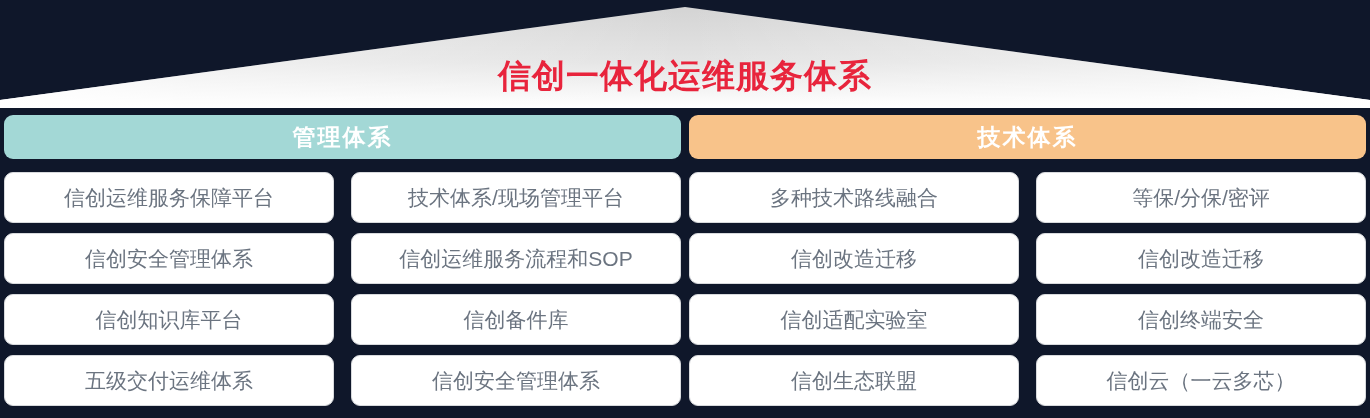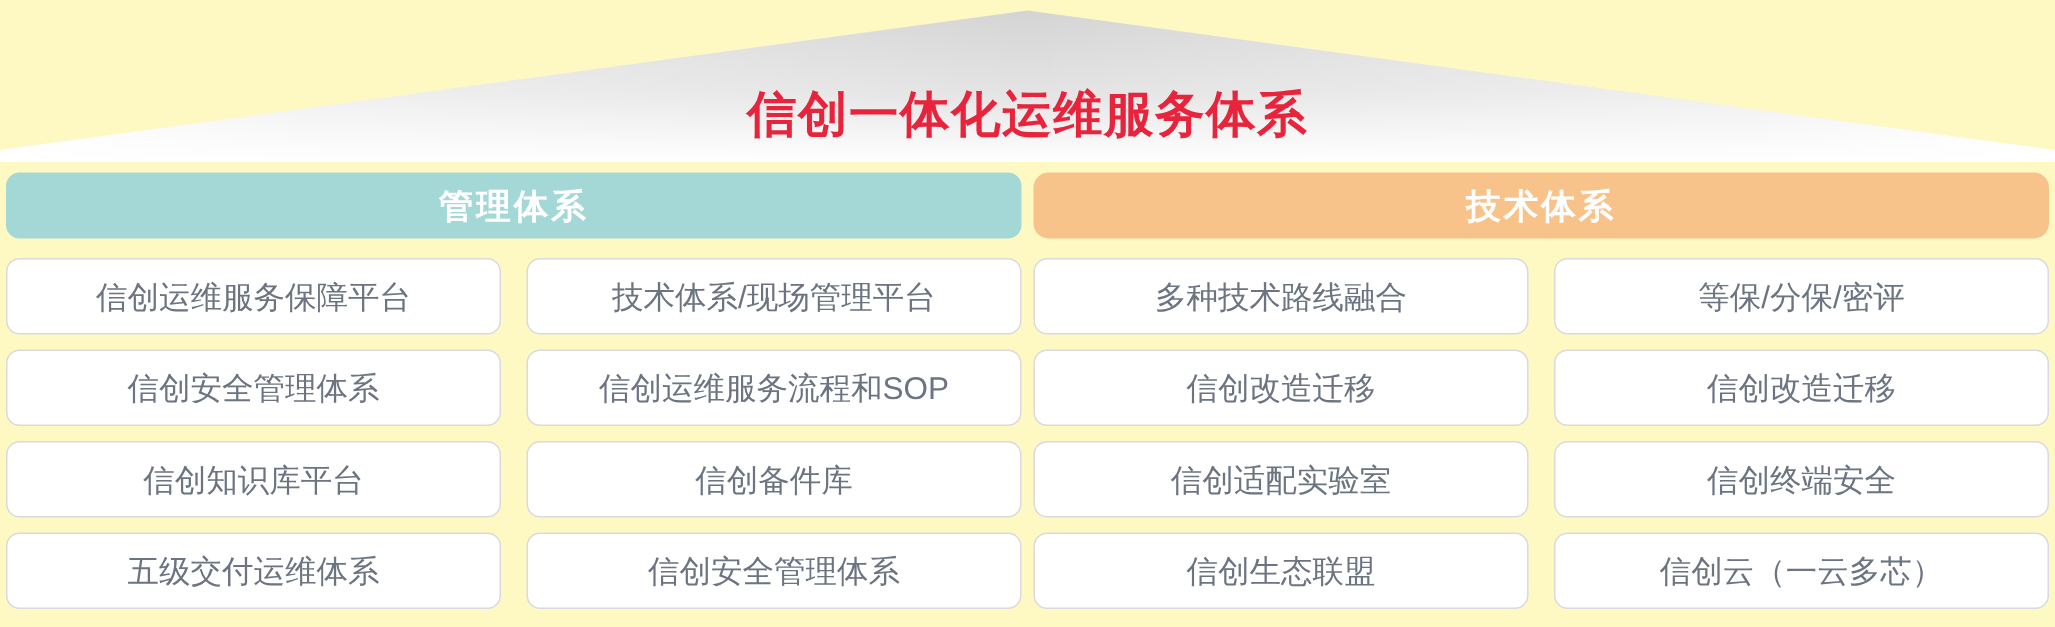--- a/index.html
+++ b/index.html
@@ -2,21 +2,21 @@
 <html><head>
 <meta charset="utf-8">
 <style>
   * { margin:0; padding:0; box-sizing:border-box; }
   html, body {
     width:1370px; height:418px;
     background:#ffffff;
     font-family:"Liberation Sans","DejaVu Sans",sans-serif;
     overflow:hidden;
   }
-  #root { position:relative; width:1370px; height:418px; background:#fef9c3; }
+  #root { position:relative; width:1370px; height:418px; background:#0f172a; }
 
   
   .roof-wrap {
     position:absolute; left:0; top:0; width:1370px; height:108px;
     pointer-events:none;
   }
   .roof-wrap svg { display:block; width:1370px; height:108px; }
 
   
   .main-title {
@@ -34,21 +34,21 @@
     display:flex; flex-direction:row;
   }
   .panel { width:685px; padding:0 4px; }
 
   .panel-header {
     height:44px; border-radius:9px;
     display:flex; align-items:center; justify-content:center;
     color:#ffffff; font-size:23px; font-weight:bold; letter-spacing:2px;
   }
   .panel-header.mgmt { background:#a3d8d6; }
-  .panel-header.tech { background:#f8c38a;border-radius:10px; }
+  .panel-header.tech { background:#f8c38a; }
 
   .grid {
     margin-top:13px;
     display:grid;
     grid-template-columns:1fr 1fr;
     column-gap:17px;
     row-gap:10px;
   }
   .cell {
     height:51px;

